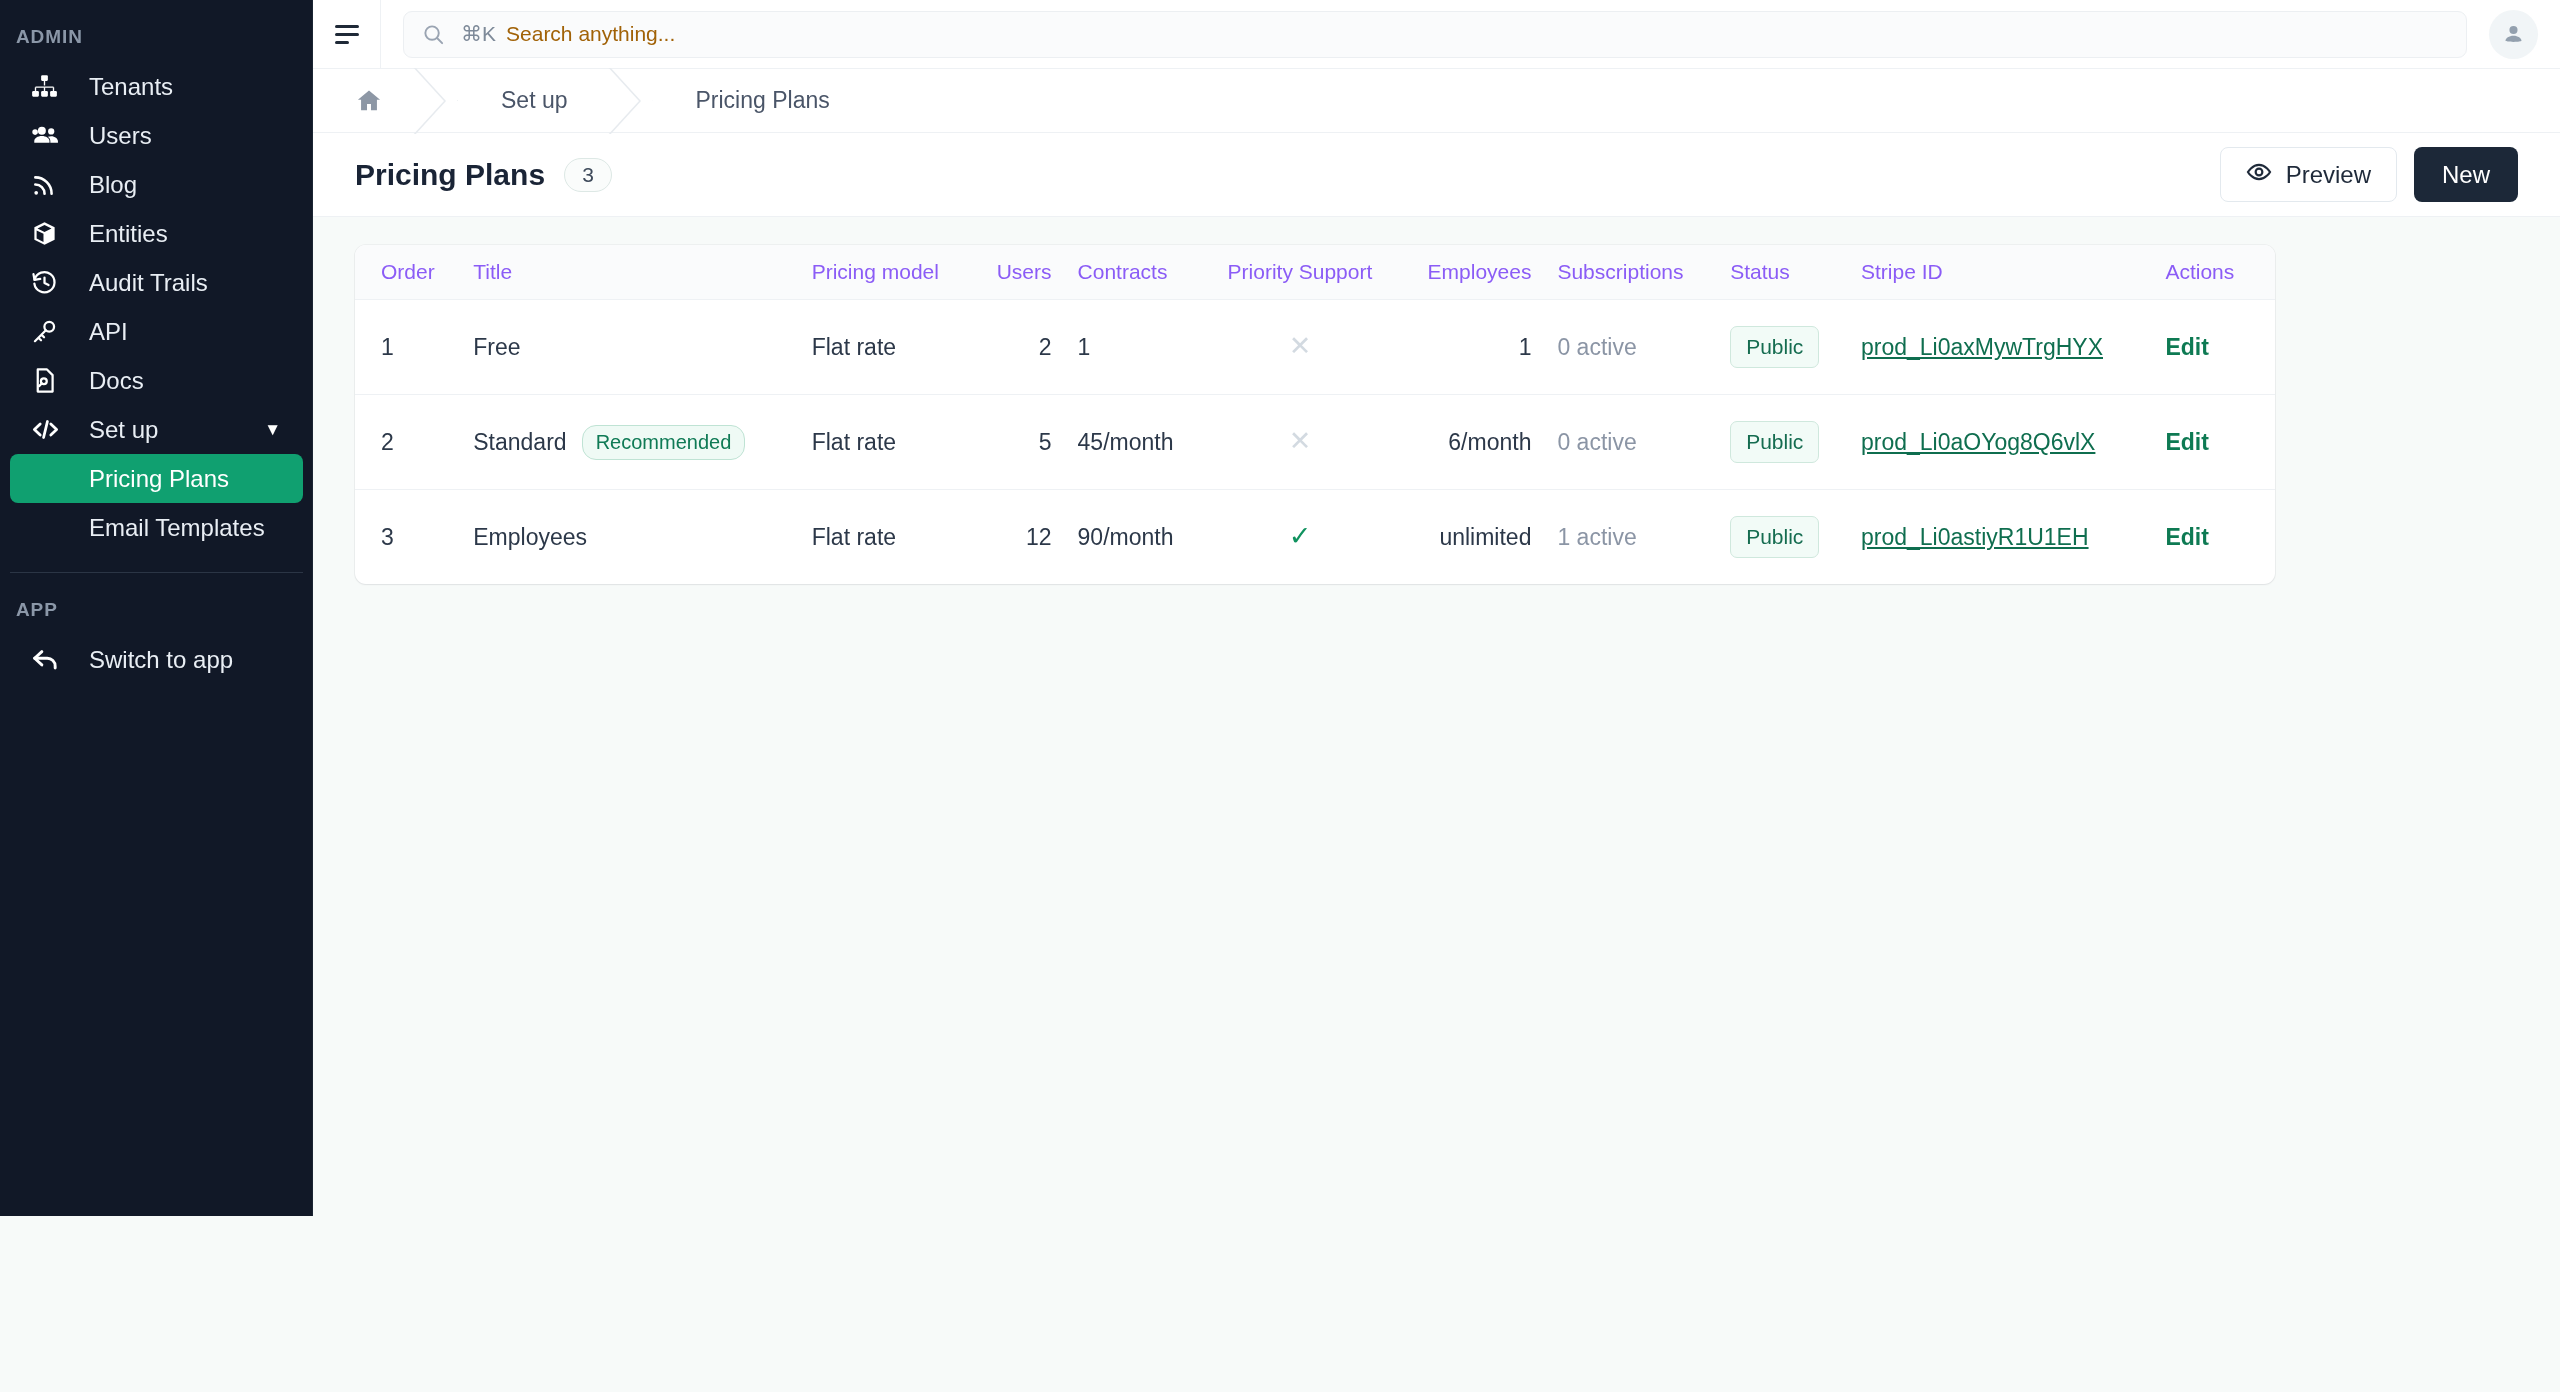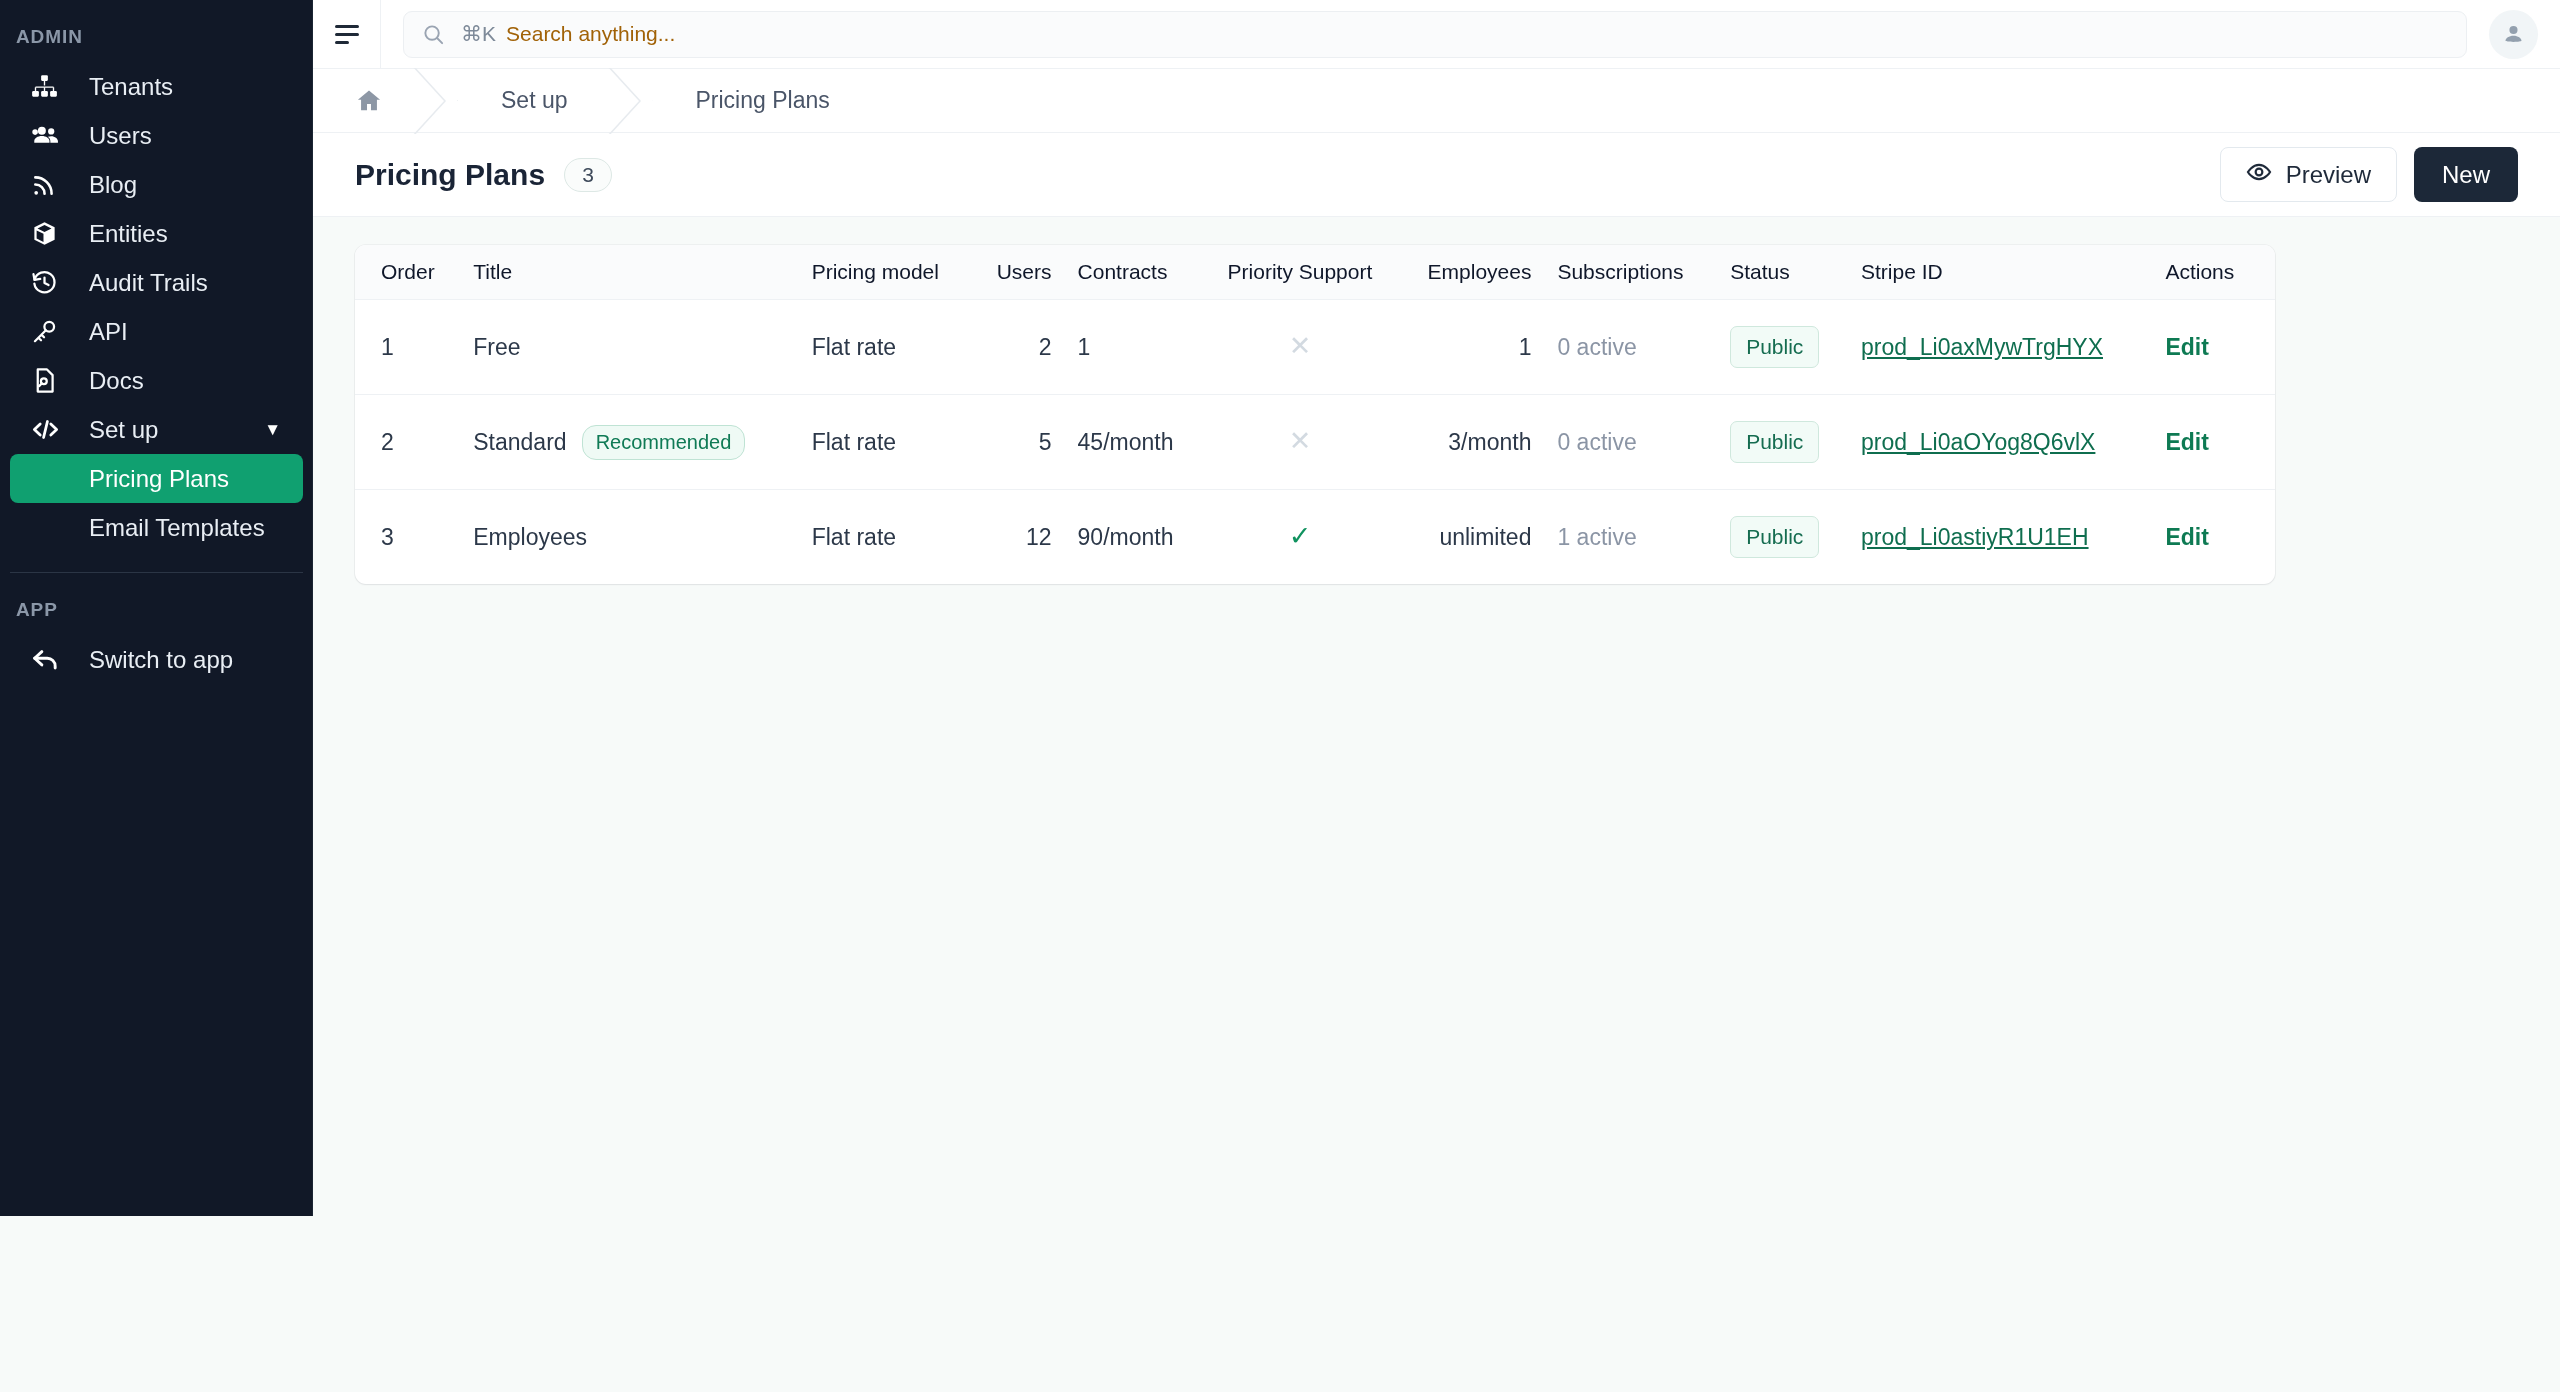--- a/index.html
+++ b/index.html
@@ -134,21 +134,21 @@
   
   .card-wrap { padding: 28px 0 0 42px; }
   .card {
     background: #ffffff; border-radius: 11px;
     box-shadow: 0 1px 2px rgba(16,24,40,.06), 0 0 0 1px rgba(16,24,40,.045);
     width: 1920px; overflow: hidden;
   }
   table { border-collapse: collapse; width: 100%; table-layout: auto; }
   thead tr { background: #fafbfc; }
   th {
-    font-size: 21px; font-weight: normal; color: #0f172a;
+    font-size: 21px; font-weight: normal; color: #8b5cf6;
     text-align: left; padding: 15px 13px; white-space: nowrap;
     border-bottom: 1px solid #eef1f4;
   }
   td {
     font-size: 23px; color: #2c3849; padding: 26px 13px; white-space: nowrap;
     border-bottom: 1px solid #eef1f4;
   }
   tbody tr:last-child td { border-bottom: none; }
   th.num, td.num { text-align: right; }
   th.ctr, td.ctr { text-align: center; }
@@ -420,21 +420,21 @@
                   <span>Standard</span>
                   <span class="rec-badge">Recommended</span>
                 </div>
               </td>
               <td>Flat rate</td>
               <td class="num">5</td>
               <td>45/month</td>
               <td class="ctr">
                 <span class="mark-x">✕</span>
               </td>
-              <td class="num">3/month</td>
+              <td class="num">6/month</td>
               <td class="muted">0 active</td>
               <td>
                 <span class="status-badge">Public</span>
               </td>
               <td>
                 <span class="stripe-link">prod_Li0aOYog8Q6vlX</span>
               </td>
               <td class="pad-r">
                 <span class="edit-link">Edit</span>
               </td>

